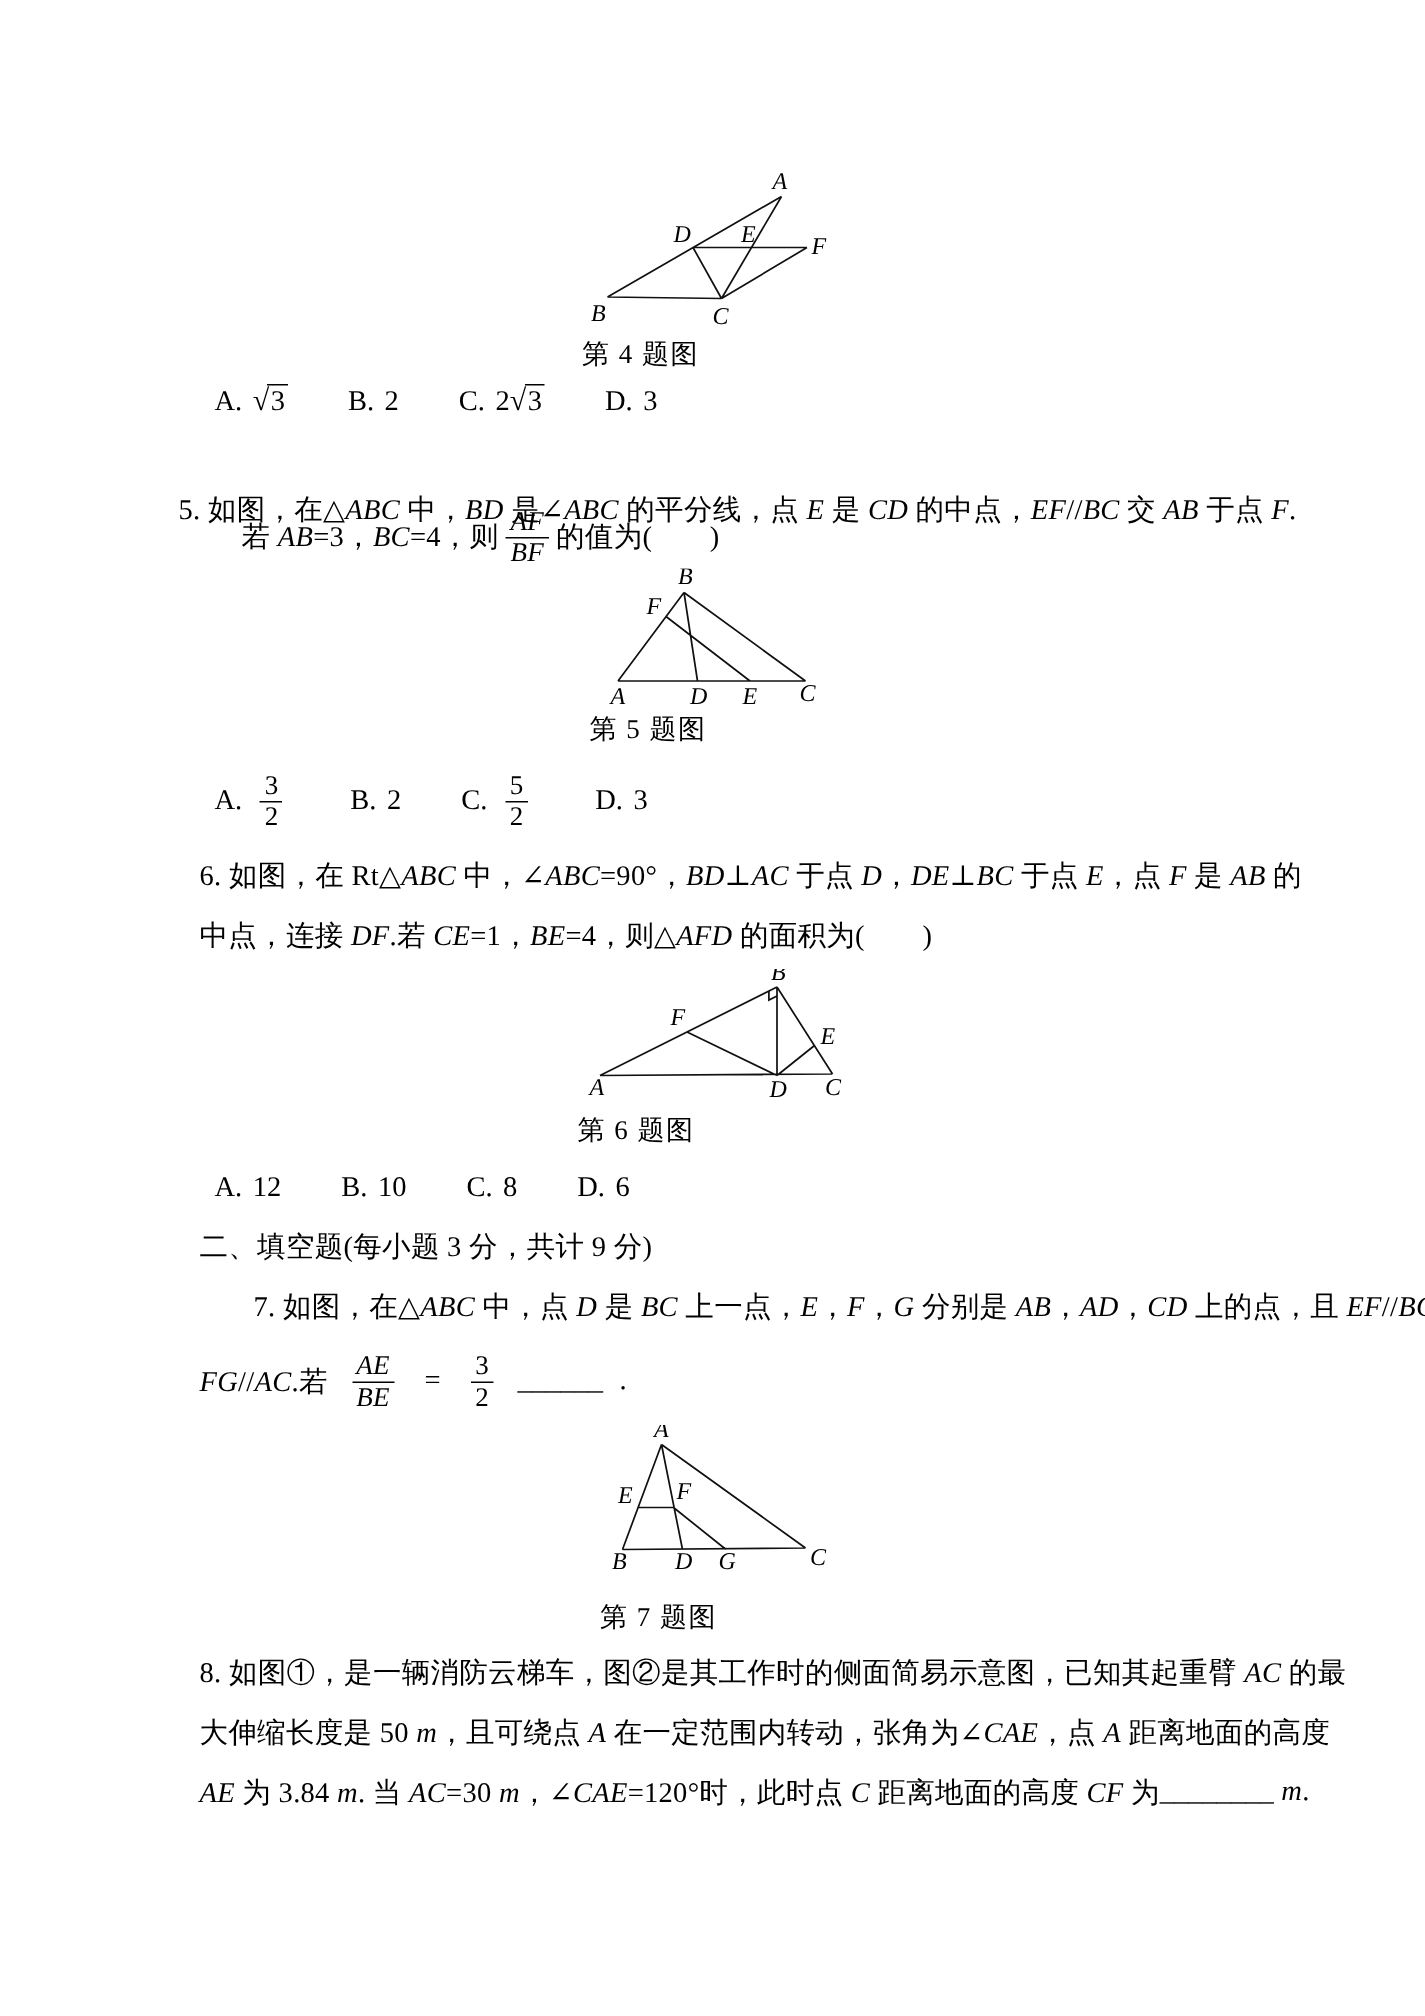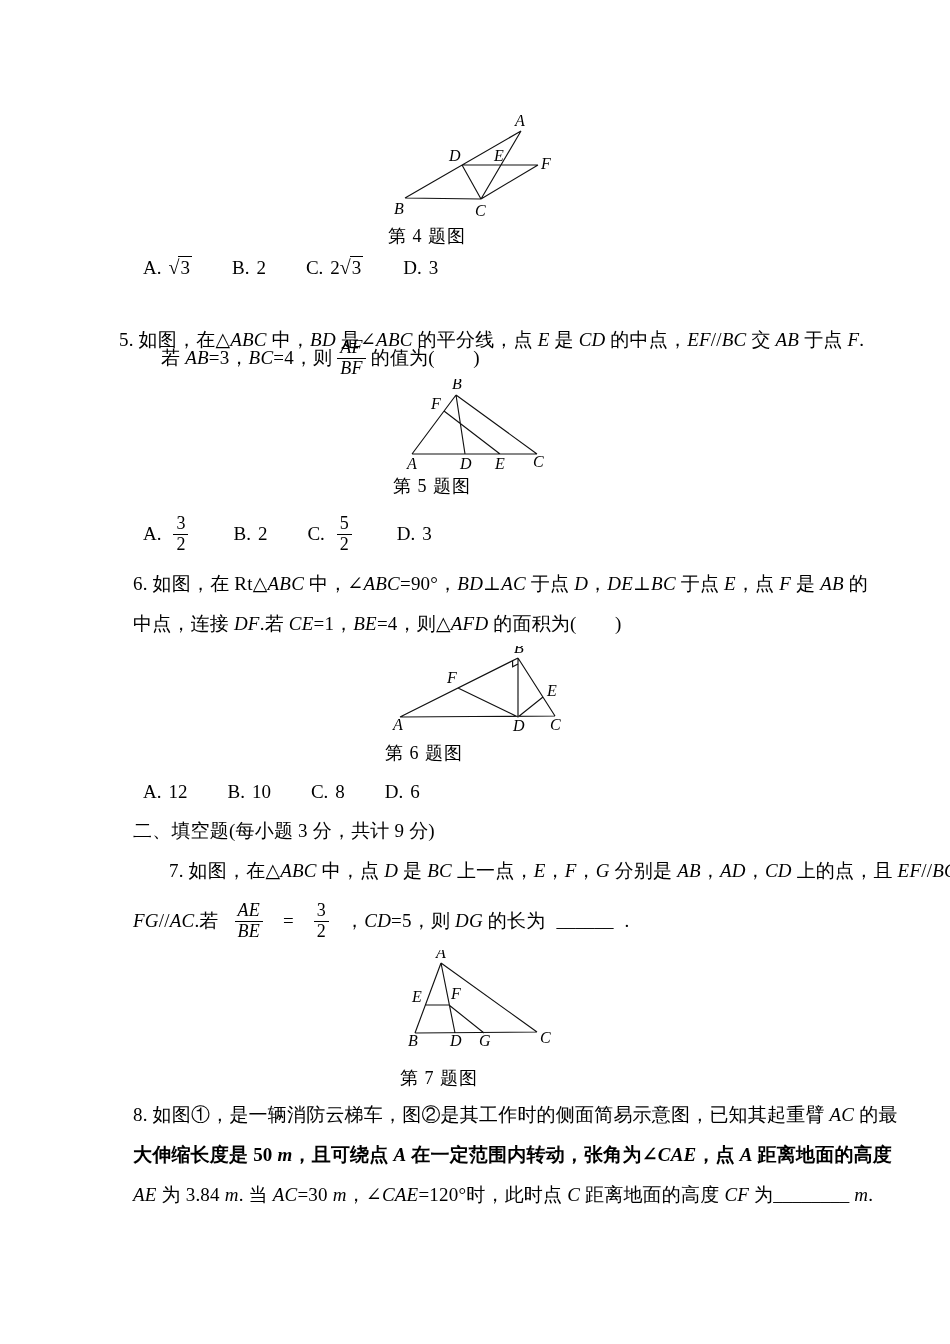--- a/index.html
+++ b/index.html
@@ -166,40 +166,39 @@
     <span class="mtext"><i>FG</i>//<i>AC</i>.若</span>
     <span class="frac">
       <span class="num mtext"><i>AE</i></span>
       <span class="den mtext"><i>BE</i></span>
     </span>
     <span class="op">=</span>
     <span class="frac">
       <span class="num">3</span>
       <span class="den">2</span>
     </span>
-    <span class="mtext">，<i>CD</i>=5，则 <i>DG</i> 的长为</span>
     <span class="blank">______</span>
     <span>.</span>
   </div>
 
   <div class="abs" style="left:400px; top:950px; width:155px;">
     <svg width="155" height="102" viewBox="0 0 155 102">
       <path d="M41,13 L15,83 M41,13 L137,82 M15,83 L137,82 M41,13 L55,83 M25,55 L49,55 M49,55 L84,83"></path>
       <text x="36" y="8">A</text>
       <text x="12" y="52">E</text>
       <text x="51" y="49">F</text>
       <text x="8" y="96">B</text>
       <text x="50" y="96">D</text>
       <text x="79" y="96">G</text>
       <text x="140" y="93">C</text>
     </svg>
     <div class="cap" style="margin-top:14px;">第 7 题图</div>
   </div>
 
   <div class="abs line mtext" style="left:133px; top:1102px;">8. 如图①，是一辆消防云梯车，图②是其工作时的侧面简易示意图，已知其起重臂 <i>AC</i> 的最</div>
-  <div class="abs line mtext" style="left:133px; top:1142px;font-weight:bold;">大伸缩长度是 50 <i>m</i>，且可绕点 <i>A</i> 在一定范围内转动，张角为∠<i>CAE</i>，点 <i>A</i> 距离地面的高度</div>
+  <div class="abs line mtext" style="left:133px; top:1142px;">大伸缩长度是 50 <i>m</i>，且可绕点 <i>A</i> 在一定范围内转动，张角为∠<i>CAE</i>，点 <i>A</i> 距离地面的高度</div>
   <div class="abs fline" style="left:133px; top:1182px;">
     <span class="mtext"><i>AE</i> 为 3.84 <i>m</i>. 当 <i>AC</i>=30 <i>m</i>，∠<i>CAE</i>=120°时，此时点 <i>C</i> 距离地面的高度 <i>CF</i> 为</span>
     <span class="blank">________</span>
     <span class="mtext" style="margin-left:5px;"><i>m</i>.</span>
   </div>
 
 </div>
 
 </body></html>

